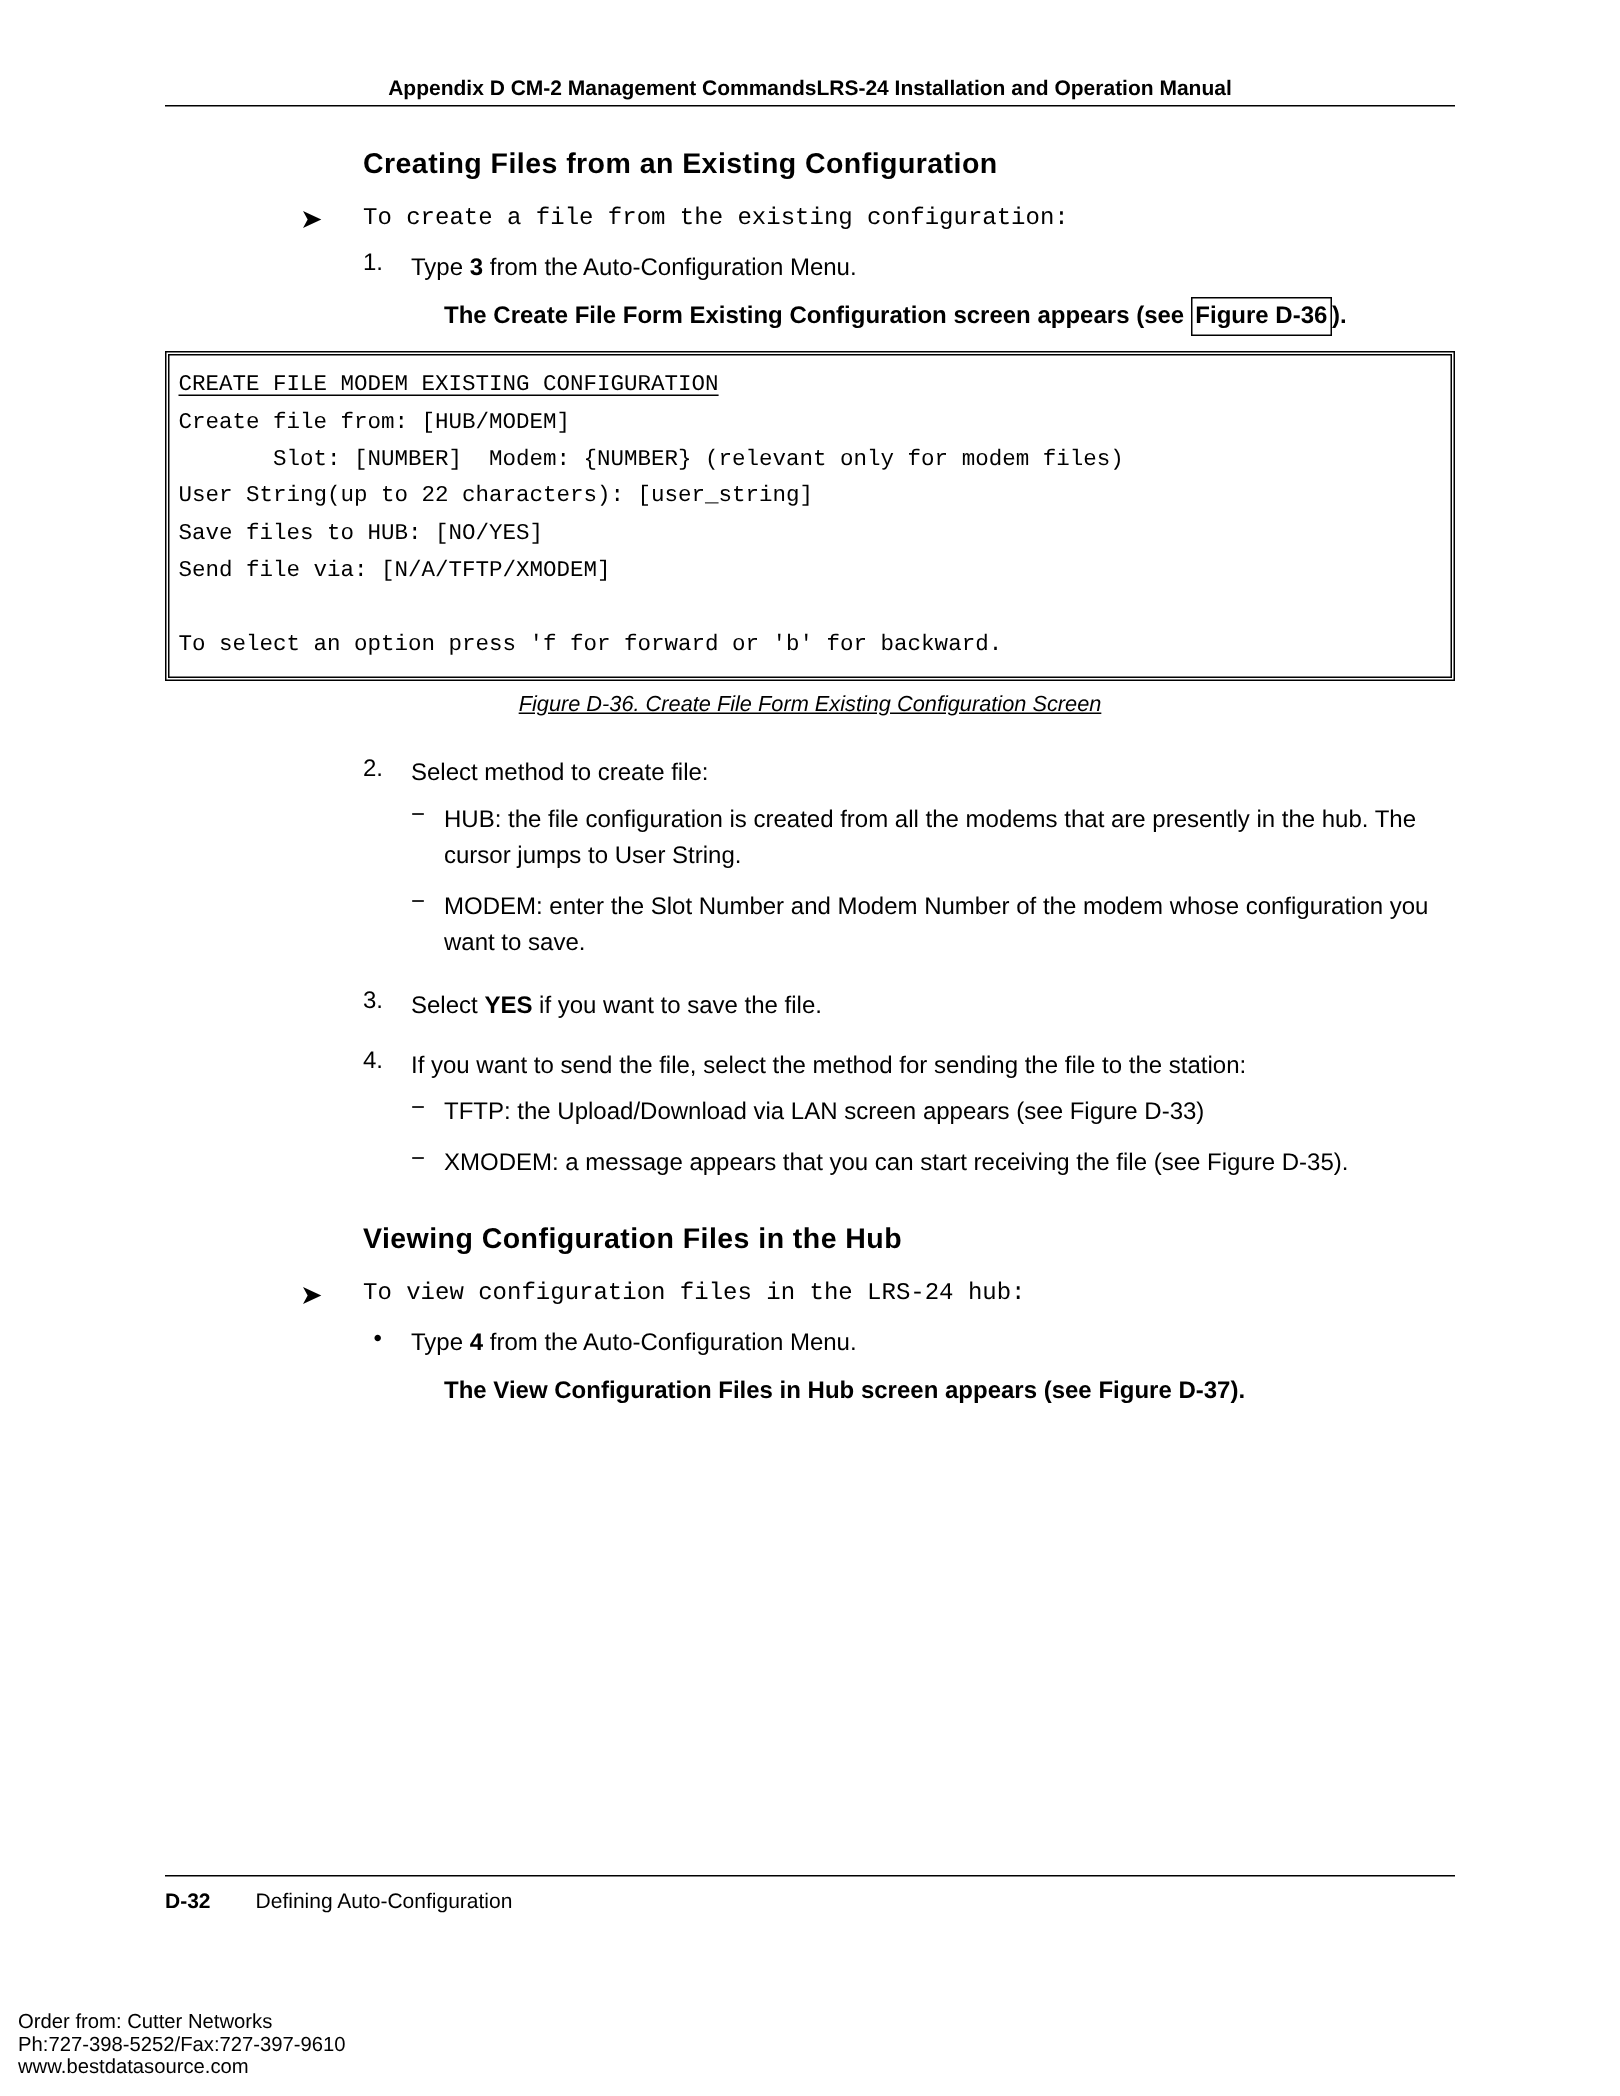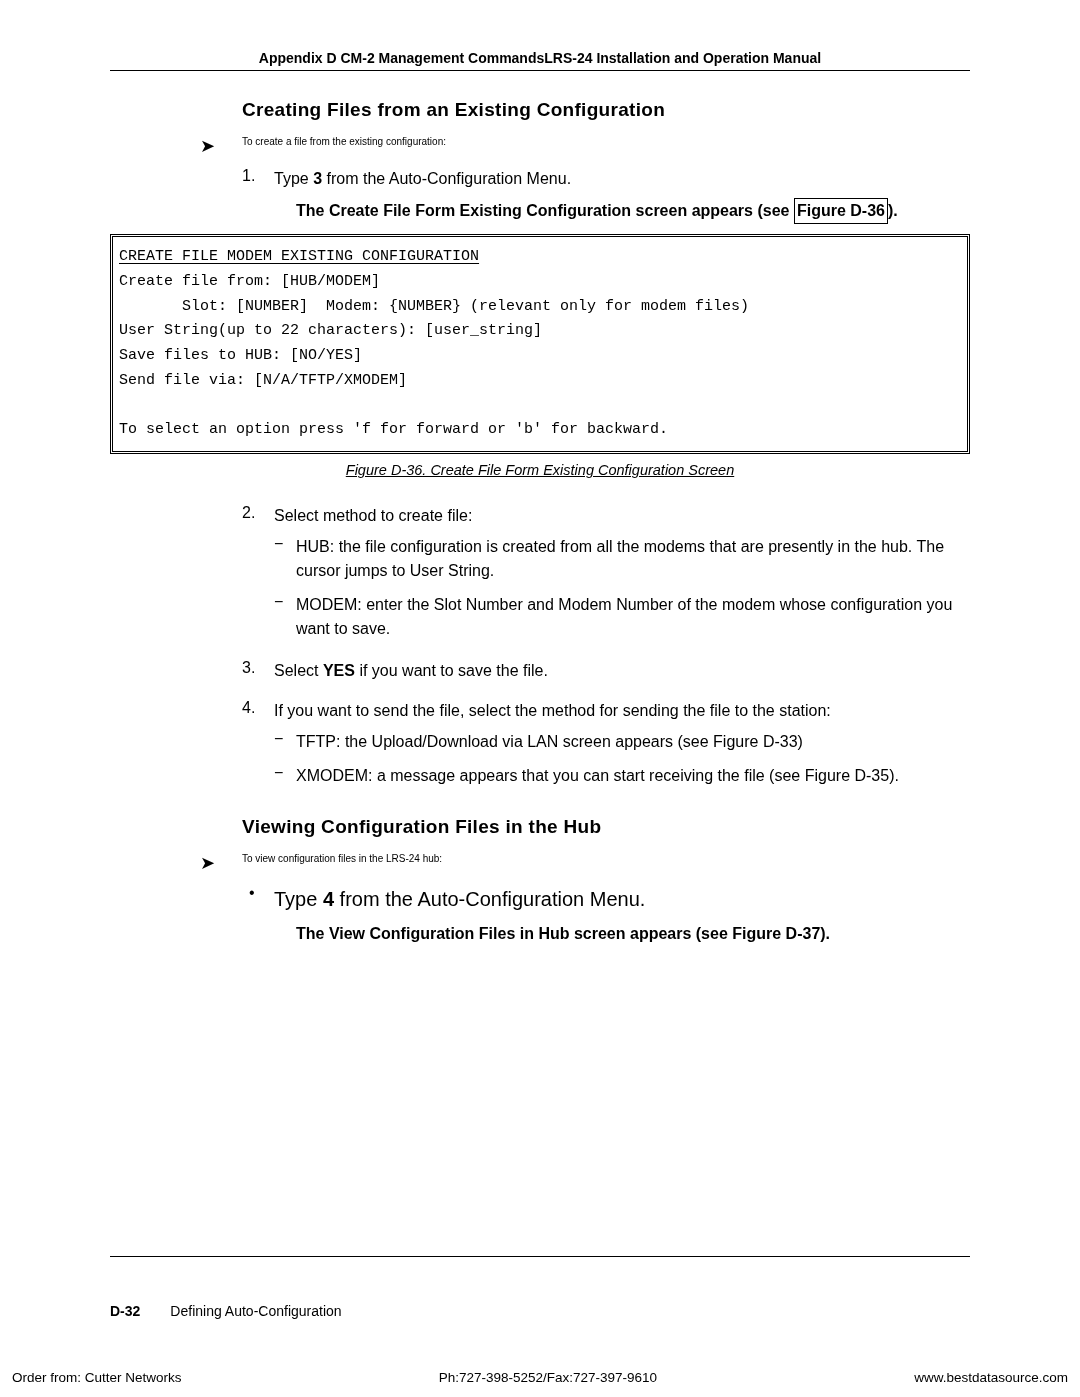--- a/index.html
+++ b/index.html
@@ -35,22 +35,23 @@
     align-items: flex-start;
     margin-bottom: 10px;
   }
   .arrow {
     font-size: 18px;
     margin-left: 90px;
     width: 42px;
     flex-shrink: 0;
   }
   .arrow-text {
-    font-size: 10px;
+    font-size: 16px;
     padding-top: 1px;
+    font-family: Liberation Mono, monospace;
   }
   .num-row {
     display: flex;
     align-items: flex-start;
     margin-left: 132px;
     margin-bottom: 8px;
   }
   .num {
     font-size: 16px;
     width: 32px;
@@ -113,46 +114,46 @@
     align-items: flex-start;
     margin-left: 139px;
     margin-bottom: 8px;
   }
   .bullet {
     font-size: 16px;
     width: 25px;
     flex-shrink: 0;
   }
   .bullet-text {
-    font-size: 20px;
+    font-size: 16px;
     line-height: 1.5;
   }
   .footer-line {
     border-top: 1px solid #000;
     margin-top: 310px;
     padding-top: 8px;
     display: flex;
     align-items: baseline;
     font-size: 14px;
   }
   .footer-pn {
     font-weight: bold;
     margin-right: 30px;
-    margin-top: 38px;
   }
   .footer-title { }
   .bottom-bar {
     position: absolute;
     bottom: 12px;
     left: 0;
     right: 0;
     display: flex;
     justify-content: space-between;
     padding: 0 12px;
     font-size: 13.5px;
+    flex-direction: column;
   }
   .spacer-sm { height: 8px; }
   .spacer-md { height: 18px; }
 </style>
 </head>
 <body>
 
 <div class="page">
 
   <div class="header-row">

